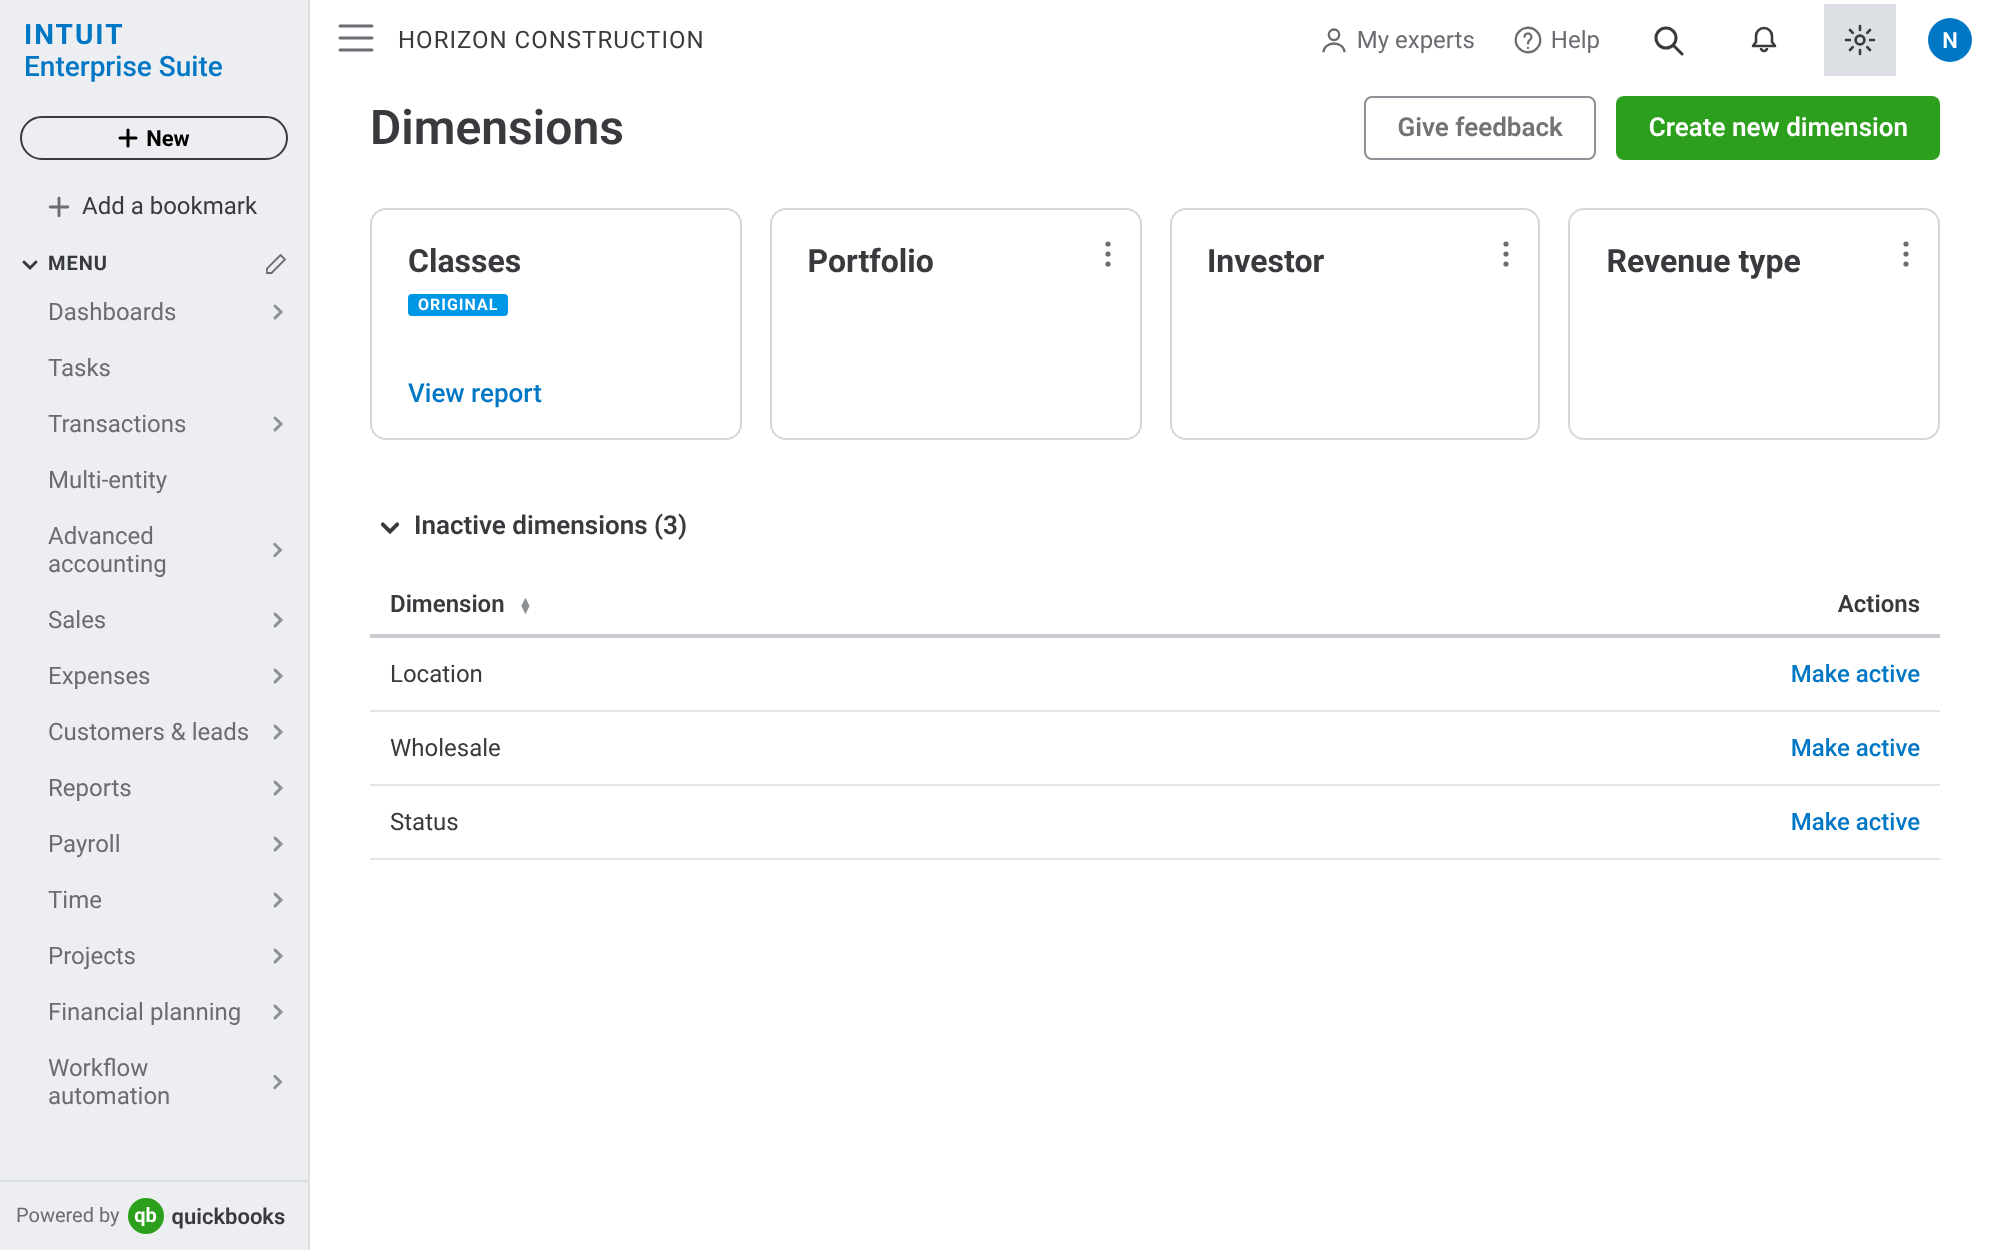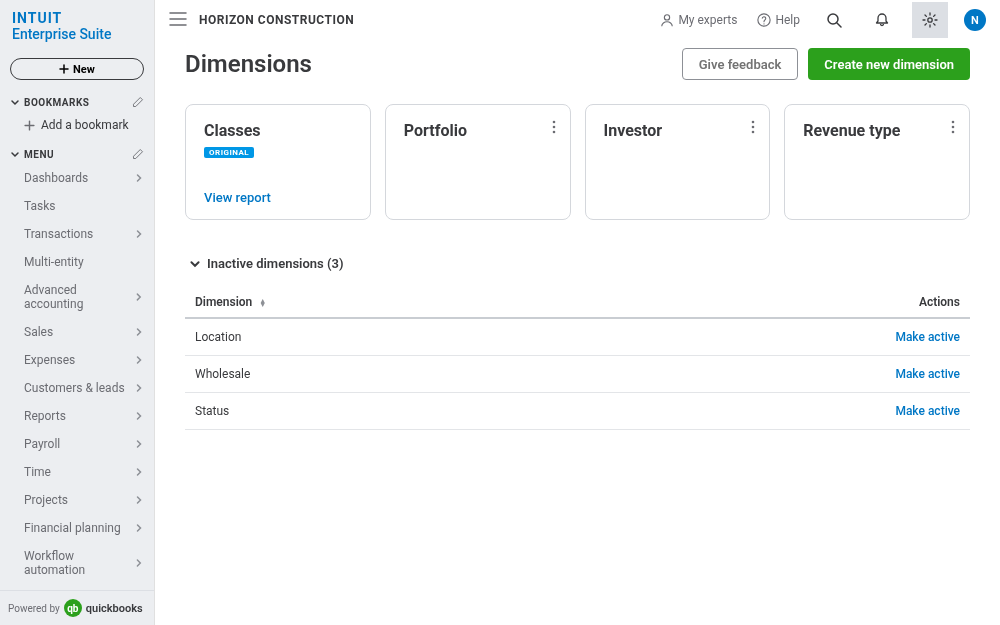--- a/index.html
+++ b/index.html
@@ -20,21 +20,21 @@
 .menu-item { display: flex; align-items: center; justify-content: space-between; padding: 7px 10px 7px 24px; font-size: 12px; color: #6b6c72; cursor: pointer; }
 .menu-item svg { width: 10px; height: 10px; color: #8d9096; }
 .powered { padding: 8px; font-size: 10px; color: #6b6c72; display: flex; align-items: center; gap: 4px; border-top: 1px solid #dcdfe4; }
 .qb-circle { width: 18px; height: 18px; border-radius: 50%; background: #2ca01c; display: flex; align-items: center; justify-content: center; color: #fff; font-size: 10px; font-weight: 700; }
 .qb-text { font-size: 11px; font-weight: 600; color: #393a3d; }
 
 
 .main { flex: 1; display: flex; flex-direction: column; min-width: 0; }
 .topbar { height: 40px; display: flex; align-items: center; padding: 0 14px; gap: 12px; }
 .hamburger { cursor: pointer; color: #6b6c72; }
-.company { font-size: 12px; font-weight: 700; letter-spacing: 0.5px; color: #393a3d; }
+.company { font-size: 12px; font-weight: 400; letter-spacing: 0.5px; color: #393a3d; }
 .topbar-spacer { flex: 1; }
 .top-icon { display: flex; align-items: center; gap: 4px; font-size: 12px; color: #6b6c72; cursor: pointer; padding: 0 4px; }
 .icon-btn { width: 36px; height: 36px; display: flex; align-items: center; justify-content: center; cursor: pointer; color: #393a3d; }
 .icon-btn.gear { background: #dcdfe4; }
 .avatar { width: 22px; height: 22px; border-radius: 50%; background: #0077c5; color: #fff; display: flex; align-items: center; justify-content: center; font-size: 11px; font-weight: 600; margin-left: 4px; cursor: pointer; }
 
 .content { padding: 8px 30px 14px; overflow-y: auto; flex: 1; }
 .page-head { display: flex; align-items: center; justify-content: space-between; margin-bottom: 24px; }
 .page-title { font-size: 24px; font-weight: 600; color: #393a3d; }
 .page-actions { display: flex; gap: 10px; }
@@ -73,31 +73,20 @@
       <div class="brand-sub">Enterprise Suite</div>
     </div>
 
     <button class="new-btn">
       <svg width="10" height="10" viewBox="0 0 10 10">
           <path d="M5 1v8M1 5h8" stroke="currentColor" stroke-width="1.5" stroke-linecap="round"></path>
         </svg>
       <span>New</span>
     </button>
 
-    <div class="section-head">
-      <div class="section-head-left">
-        <svg width="10" height="10" viewBox="0 0 10 10">
-            <path d="M2 4l3 3 3-3" stroke="currentColor" stroke-width="1.5" fill="none" stroke-linecap="round"></path>
-          </svg>
-        <span>BOOKMARKS</span>
-      </div>
-      <svg class="pencil" viewBox="0 0 16 16">
-          <path d="M11 2l3 3-9 9H2v-3l9-9z" stroke="currentColor" stroke-width="1.2" fill="none"></path>
-        </svg>
-    </div>
     <div class="add-bookmark">
       <svg width="11" height="11" viewBox="0 0 10 10">
           <path d="M5 1v8M1 5h8" stroke="#6b6c72" stroke-width="1.3" stroke-linecap="round"></path>
         </svg>
       <span>Add a bookmark</span>
     </div>
 
     <div class="section-head">
       <div class="section-head-left">
         <svg width="10" height="10" viewBox="0 0 10 10">

